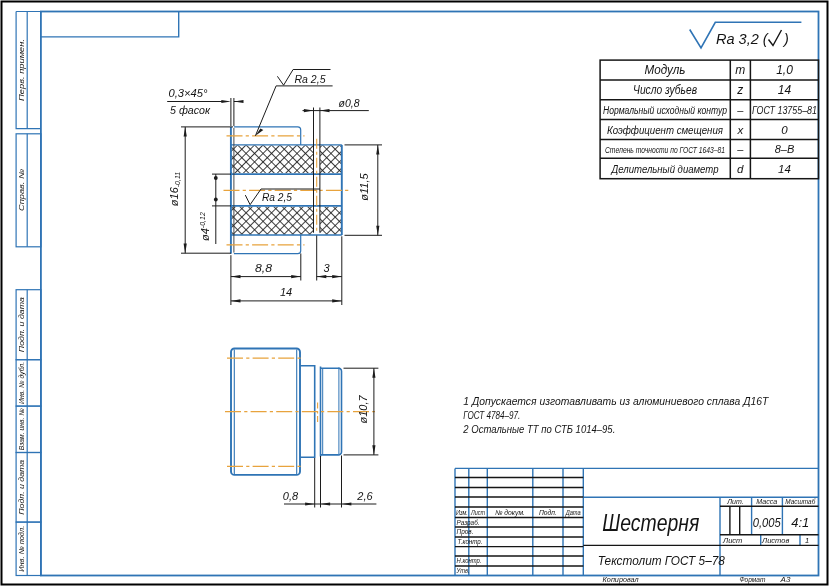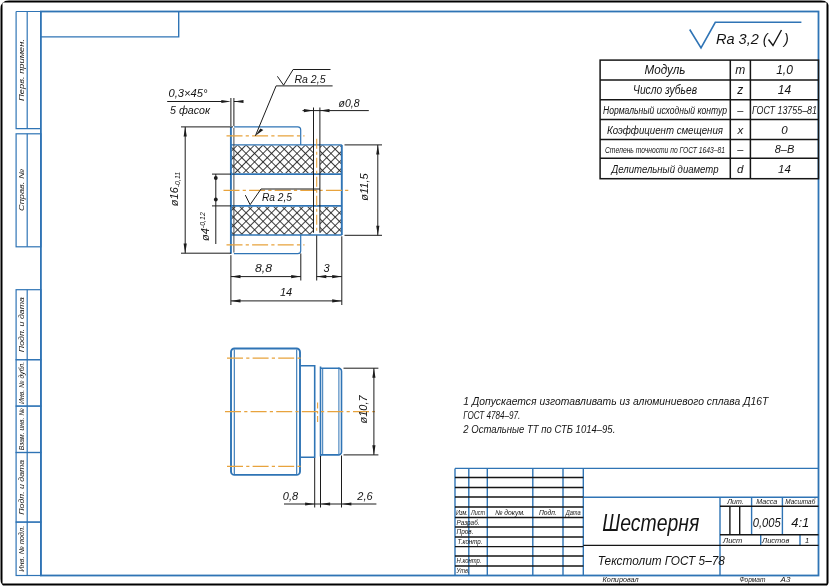--- a/index.html
+++ b/index.html
@@ -1,16 +1,16 @@
 <!DOCTYPE html>
 <html><head>
 <meta charset="utf-8">
 <style>
   html,body{margin:0;padding:0;background:#fff;}
-  .page{position:relative;width:830px;height:588px;background:#ffffff;overflow:hidden;border-radius:9px;}
+  .page{position:relative;width:830px;height:588px;background:#ffffff;overflow:hidden;}
   svg{position:absolute;left:0;top:0;}
   text{font-family:"Liberation Sans",sans-serif;font-style:italic;fill:#141414;}
 </style>
 </head>
 <body>
 <div class="page">
 <svg width="830" height="588" viewBox="0 0 830 588">
 <defs>
   <pattern id="xh" width="6" height="6" patternUnits="userSpaceOnUse" patternTransform="rotate(45)">
     <path d="M0,0.5 H6 M0.5,0 V6" stroke="#1c1c1c" stroke-width="0.85" fill="none"></path>

